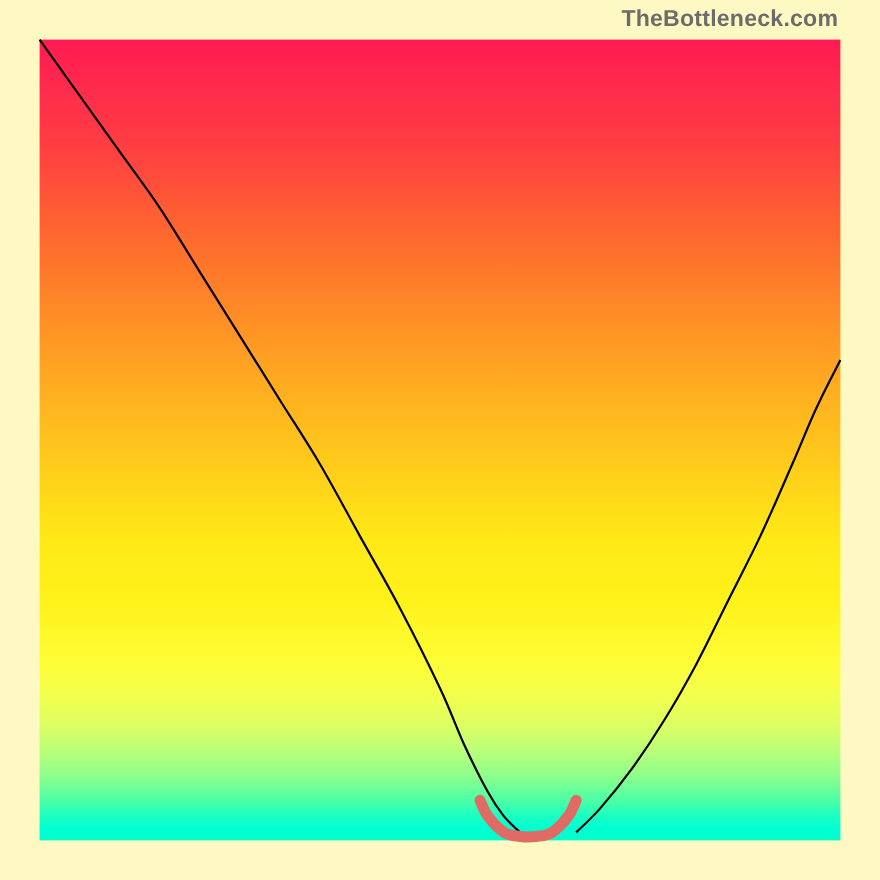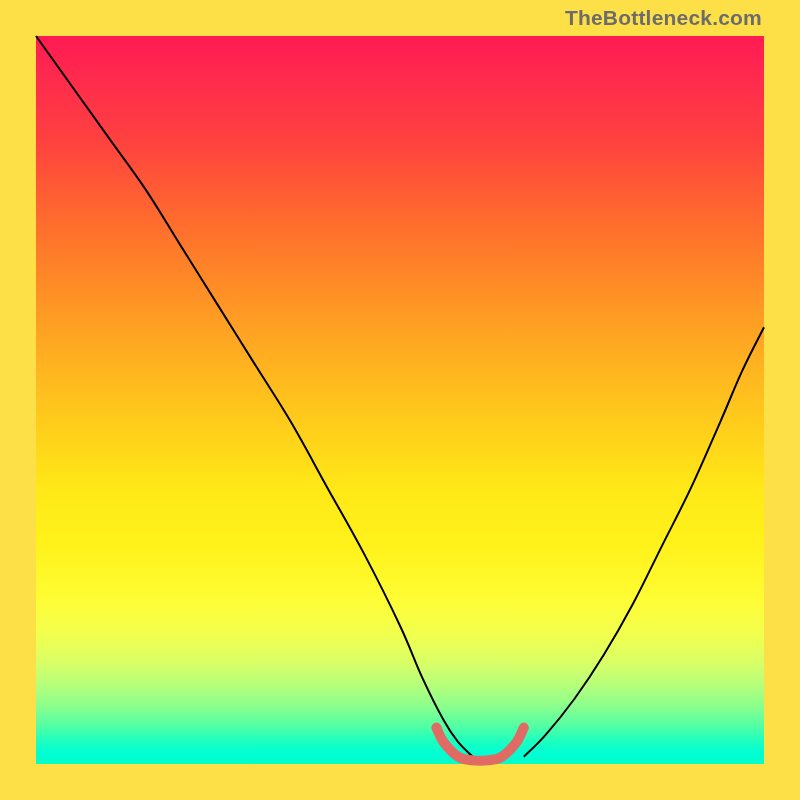--- a/index.html
+++ b/index.html
@@ -8,21 +8,21 @@
     width: 800px;
     height: 800px;
     background: #000;
     overflow: hidden;
     font-family: Arial, Helvetica, sans-serif;
   }
   .stage {
     position: relative;
     width: 800px;
     height: 800px;
-    background: #fde047;
+    background: #fef9c3;
   }
 
   .gradient-area {
     position: absolute;
     left: 36px;
     top: 36px;
     width: 728px;
     height: 728px;
     background: linear-gradient(
       to bottom,

